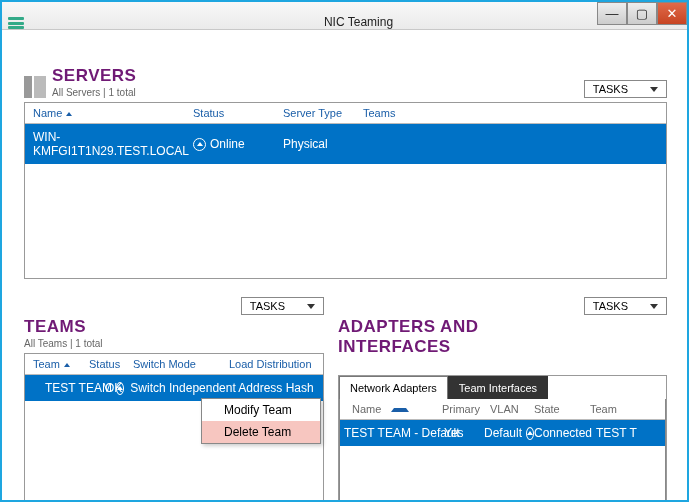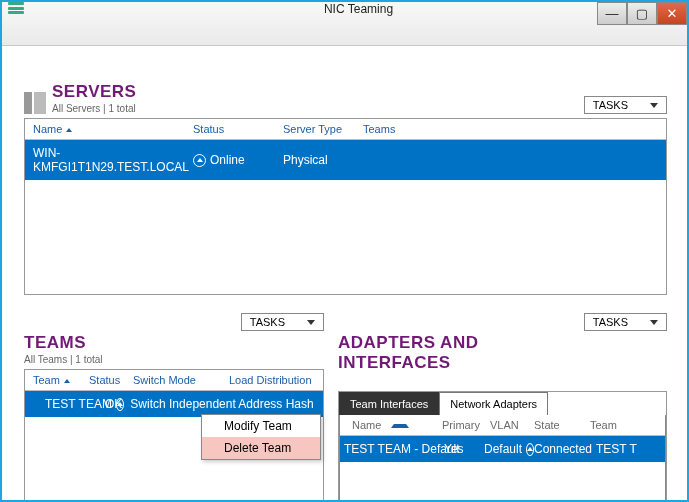--- a/index.html
+++ b/index.html
@@ -7,25 +7,25 @@
     margin: 0;
     font-family: "Segoe UI", sans-serif;
     font-size: 12px;
     background: #fff;
     width: 689px;
     height: 502px;
     overflow: hidden;
     border: 2px solid #1ea6e0;
   }
   .titlebar {
-    height: 44px;
+    height: 28px;
     background: linear-gradient(#f8f8f8,#eaeaea);
     border-bottom: 1px solid #c8c8c8;
     display: flex;
-    align-items: flex-start;
+    align-items: flex-end;
     position: relative;
   }
   .titlebar .icon {
     width: 16px; height: 12px; margin: 0 6px;
     display: flex; flex-direction: column; justify-content: space-between;
   }
   .titlebar .icon div { height:3px; background:#3a8; border-radius:1px; }
   .title-text { flex:1; text-align:center; font-size:12px; color:#222; }
   .winbtns { position:absolute; right:0; top:0; display:flex; height:23px; }
   .winbtn { width:30px; border:1px solid #888; background:linear-gradient(#eee,#ccc); display:flex; align-items:center; justify-content:center; font-size:13px; color:#222; cursor:default; }
@@ -218,22 +218,22 @@
         </div>
         <div class="tasks-row">
           <div class="tasks-btn">
             <span>TASKS</span>
             <span class="caret"></span>
           </div>
         </div>
       </div>
       <div class="pane">
         <div class="tabs">
+          <div class="tab light">Network Adapters</div>
           <div class="tab active">Team Interfaces</div>
-          <div class="tab light">Network Adapters</div>
         </div>
         <div style="border:1px solid #888;border-top:none;">
           <div class="col-head2">
             <div class="name" style="width:96px"><span>Name</span><span class="sort-caret"></span></div>
             <div style="width:48px">Primary</div>
             <div style="width:44px">VLAN</div>
             <div style="width:56px">State</div>
             <div>Team</div>
           </div>
           <div class="row-sel" style="padding:6px 4px;white-space:nowrap">

